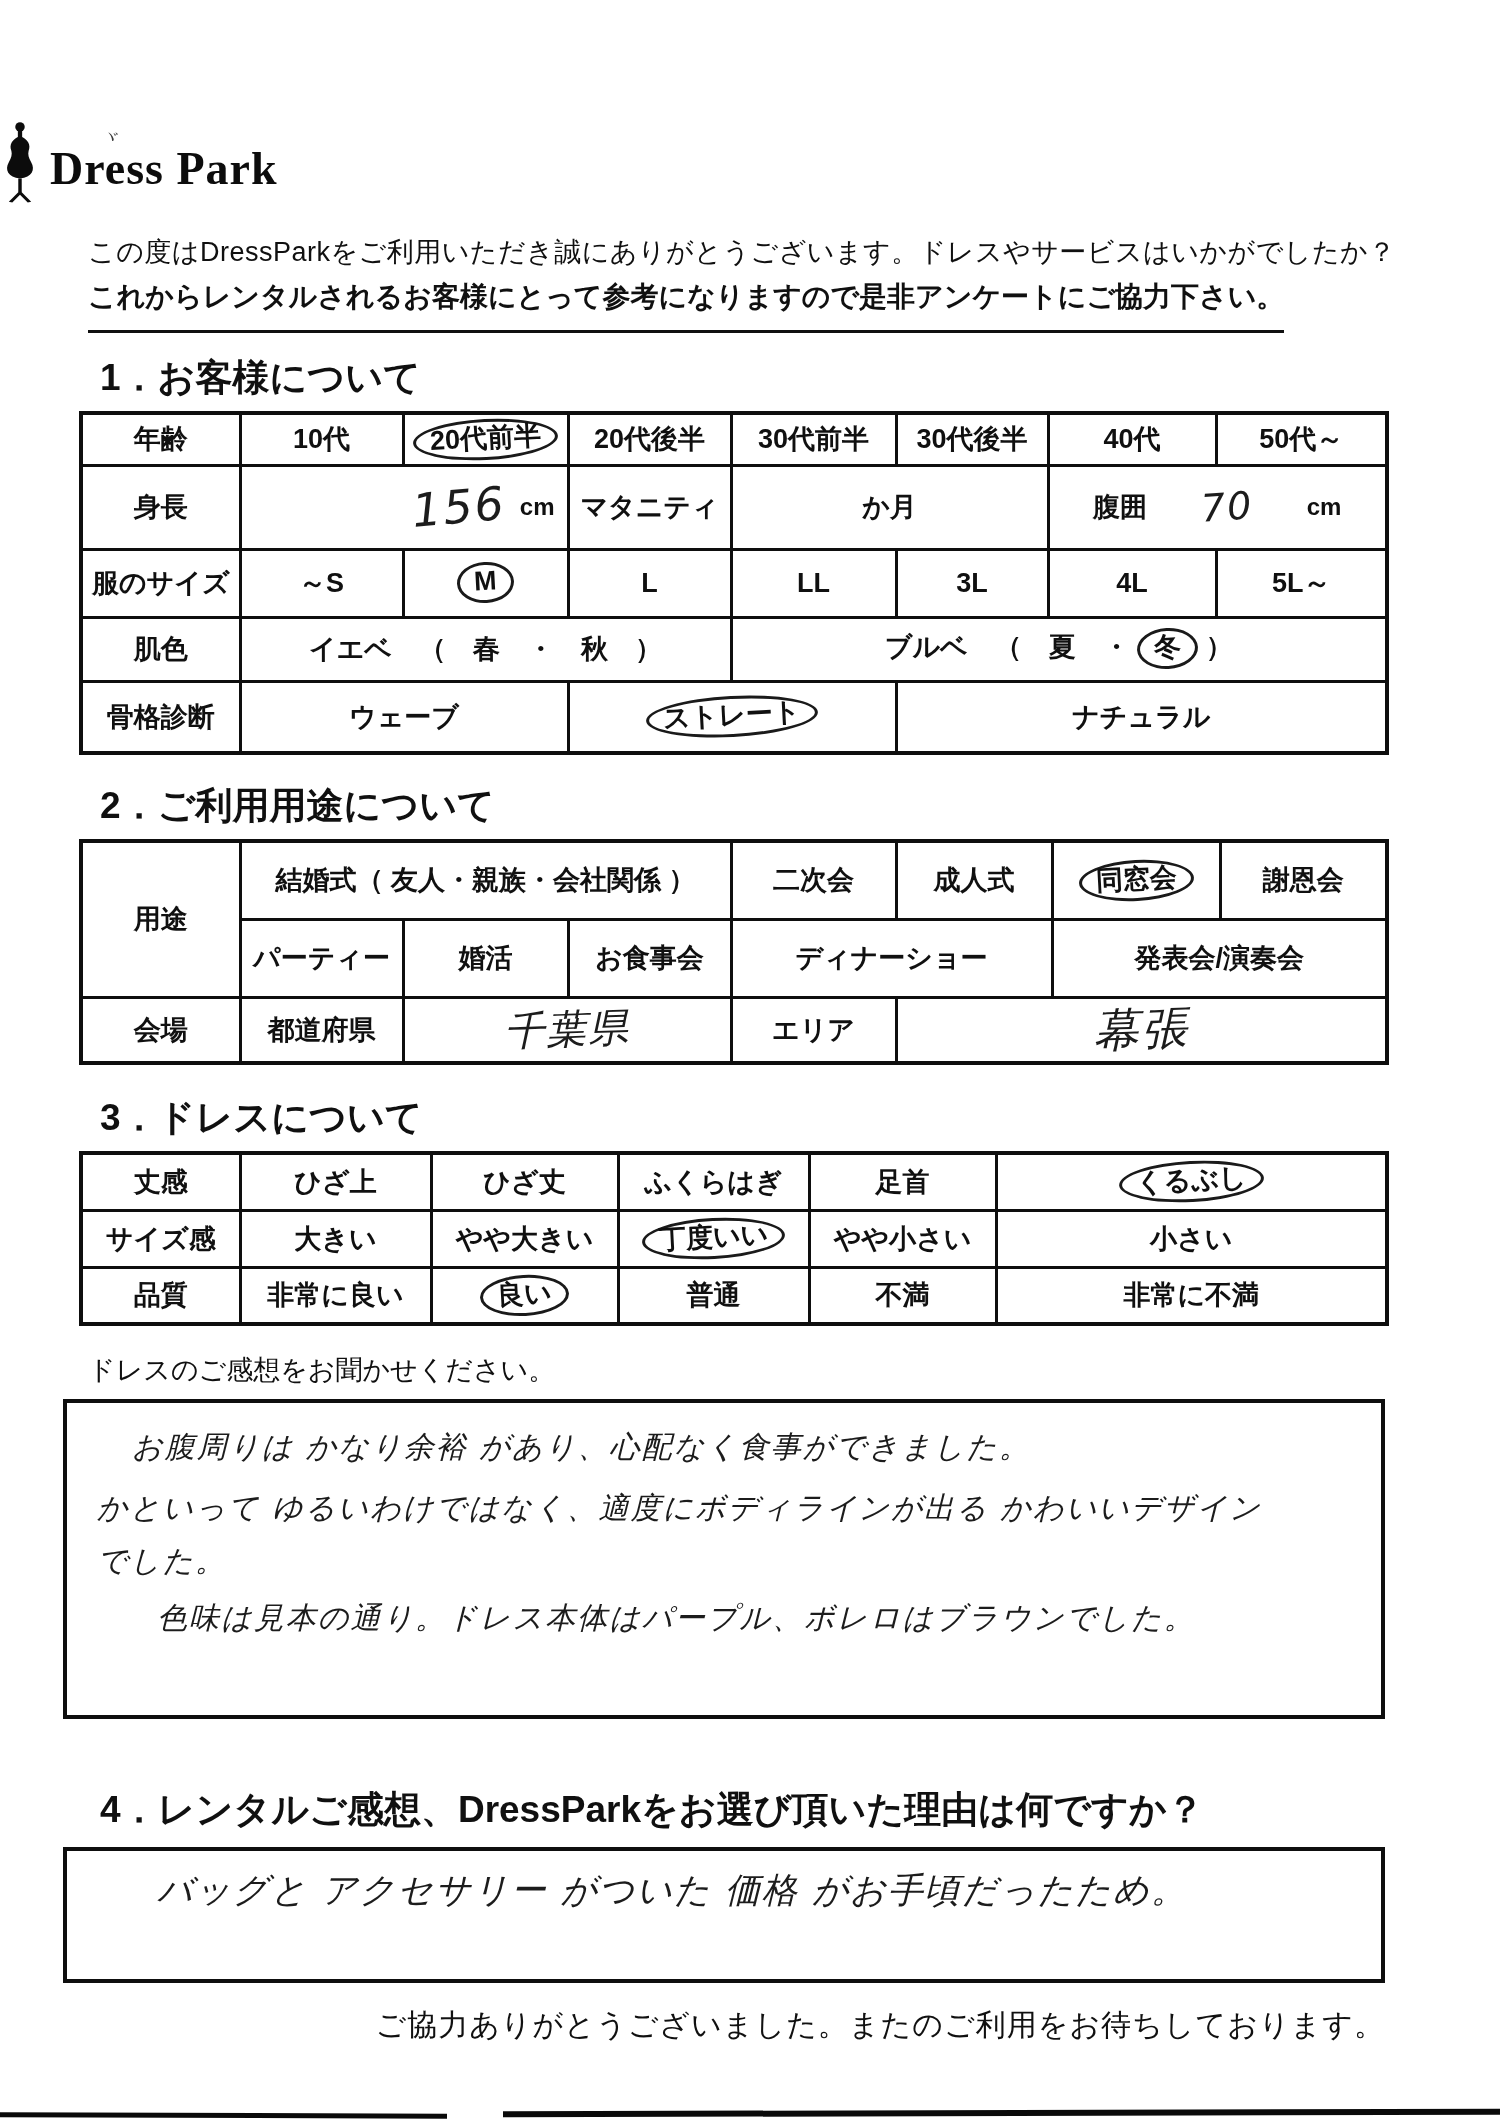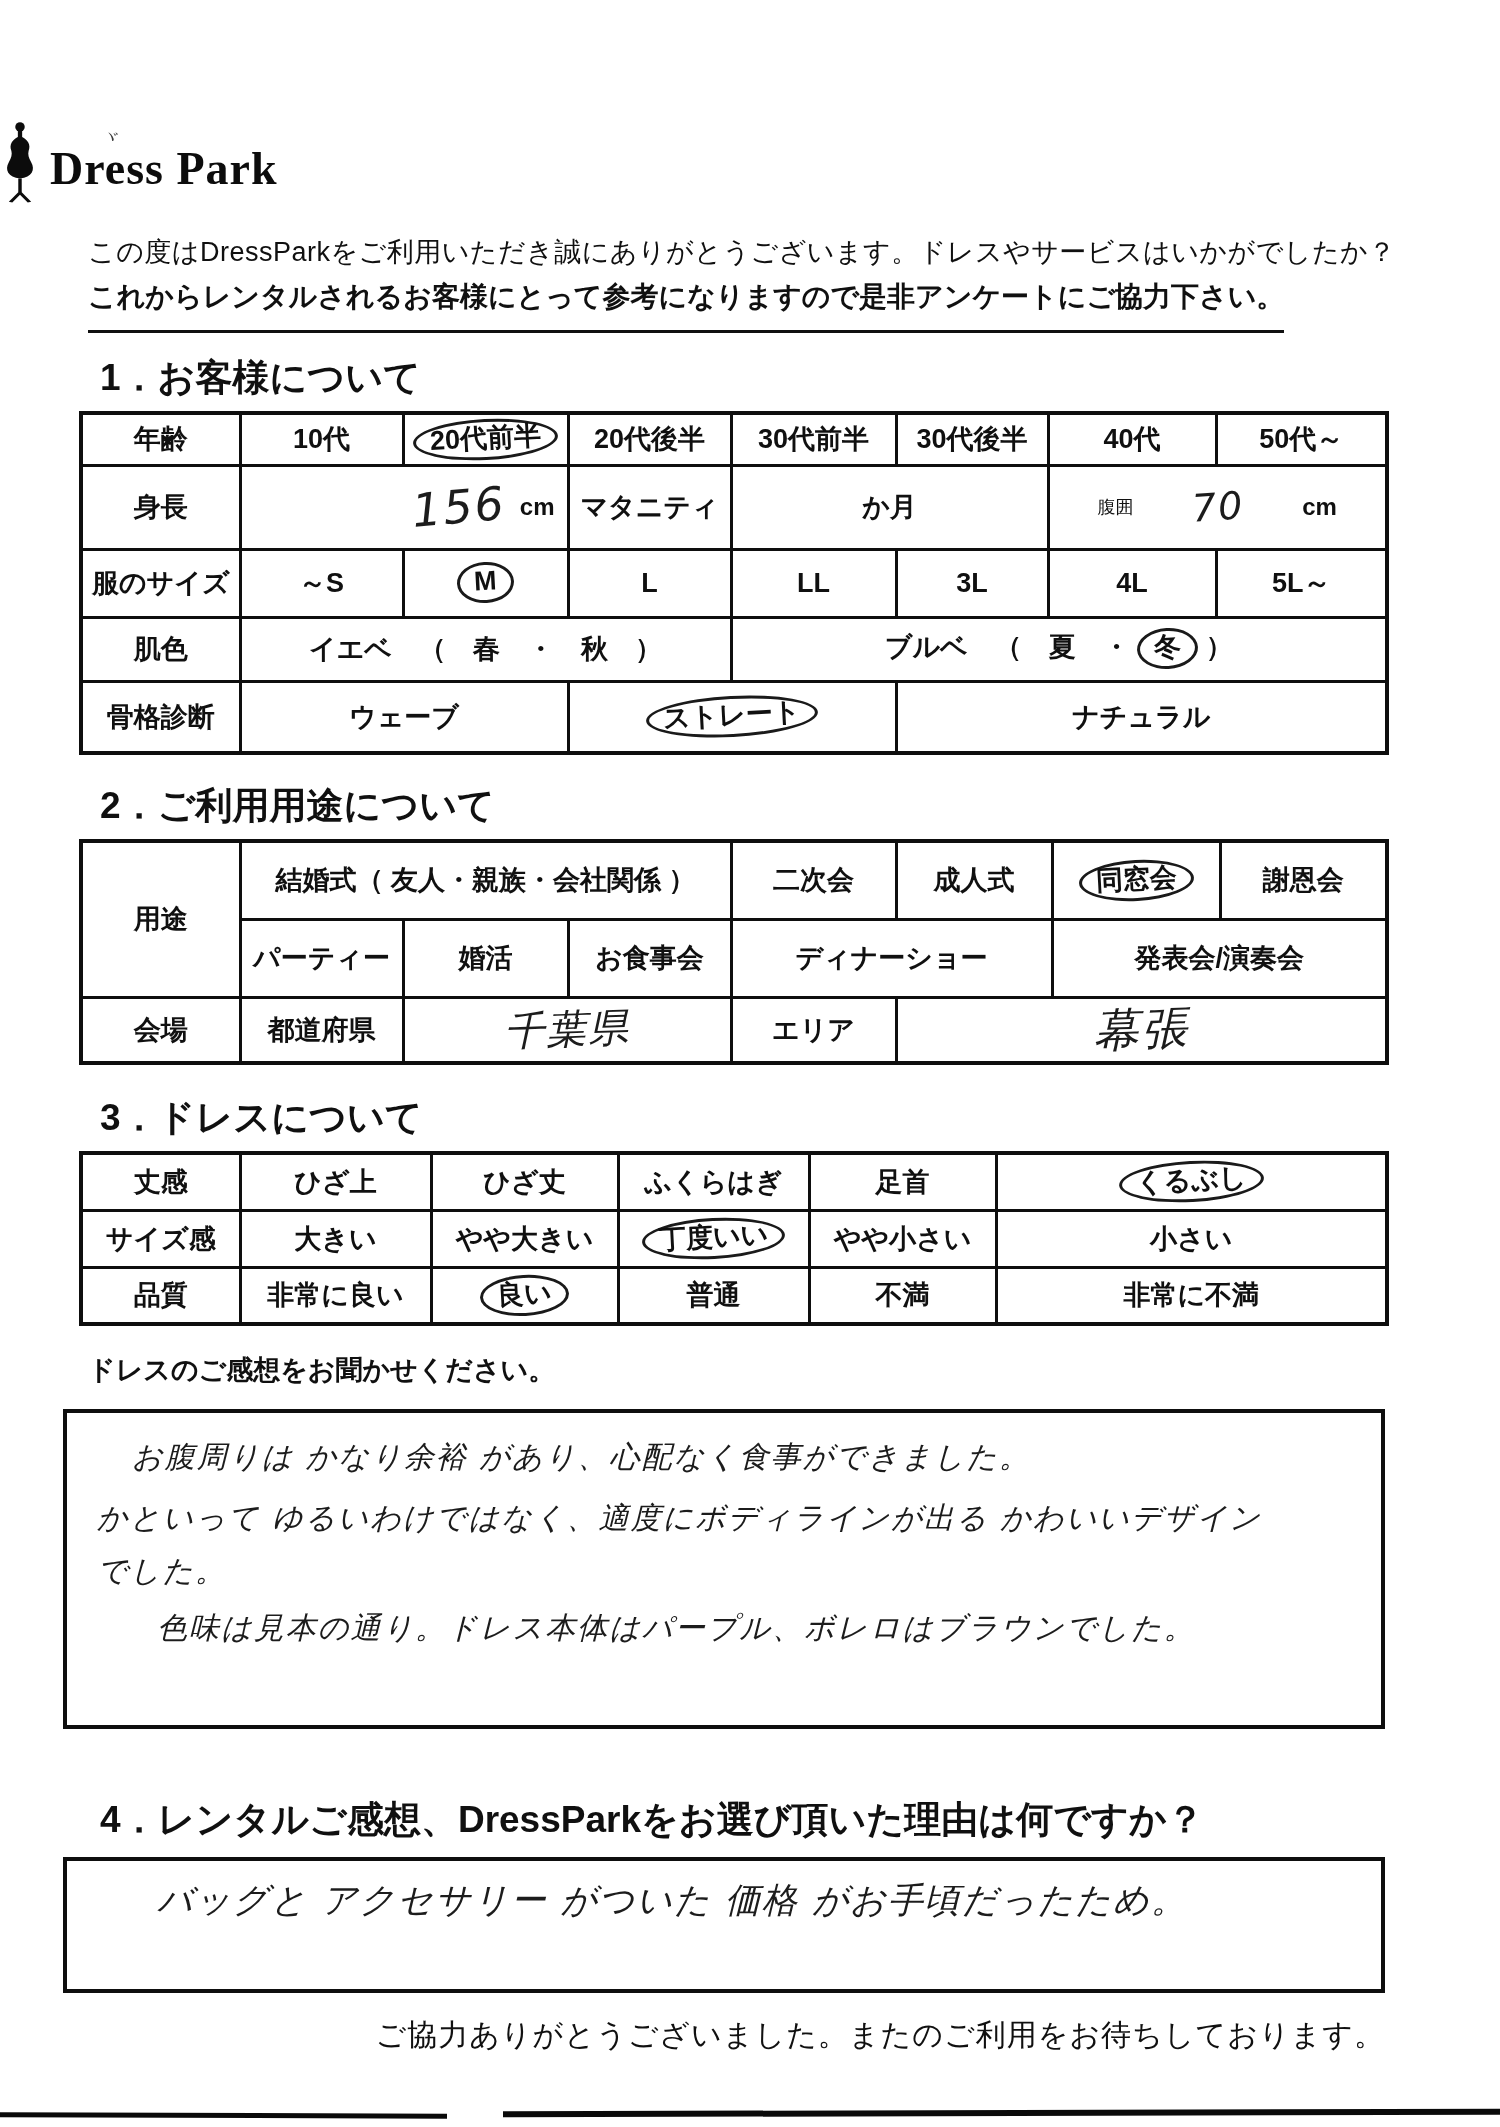--- a/index.html
+++ b/index.html
@@ -59,25 +59,25 @@
   }
   .hw {
     font-family: "DejaVu Sans", sans-serif; font-style: italic; font-weight: 400;
     color: #1c1c1c; letter-spacing: 2px;
   }
   .hrow { display: flex; align-items: center; justify-content: flex-end; gap: 14px; padding-right: 8px; }
   .hrow.waist { justify-content: space-evenly; padding-right: 0; }
   .num156 { font-size: 46px; transform: rotate(-5deg); }
   .num70 { font-size: 38px; transform: rotate(-4deg); }
   .unit { font-size: 24px; font-weight: 700; }
-  .plabel { font-size: 18px; font-weight: 400; font-style: normal; text-align: right; }
+  .plabel { font-size: 27px; font-weight: 700; font-style: normal; text-align: right; }
   .pref { font-size: 40px; transform: rotate(-2deg); display: inline-block; }
   .area { font-size: 46px; transform: rotate(-2deg); display: inline-block; }
 
-  .fb-head { font-size: 27px; font-weight: 700; margin: 26px 0 21px 88px; }
+  .fb-head { font-size: 27px; font-weight: 400; margin: 26px 0 11px 88px; }
   .big-box {
     margin-left: 63px; width: 1322px;
     border: 4px solid #0e0e0e; background: #fff;
   }
   .box1 { height: 320px; padding-top: 24px; }
   .box2 { margin-top: 12px; height: 136px; padding-top: 16px; }
   .fb-line { font-size: 30px; line-height: 1.3; }
   .fb-l1 { margin: 0 0 0 65px; }
   .fb-l2 { margin: 22px 0 0 30px; }
   .fb-l3 { margin: 14px 0 0 30px; }

